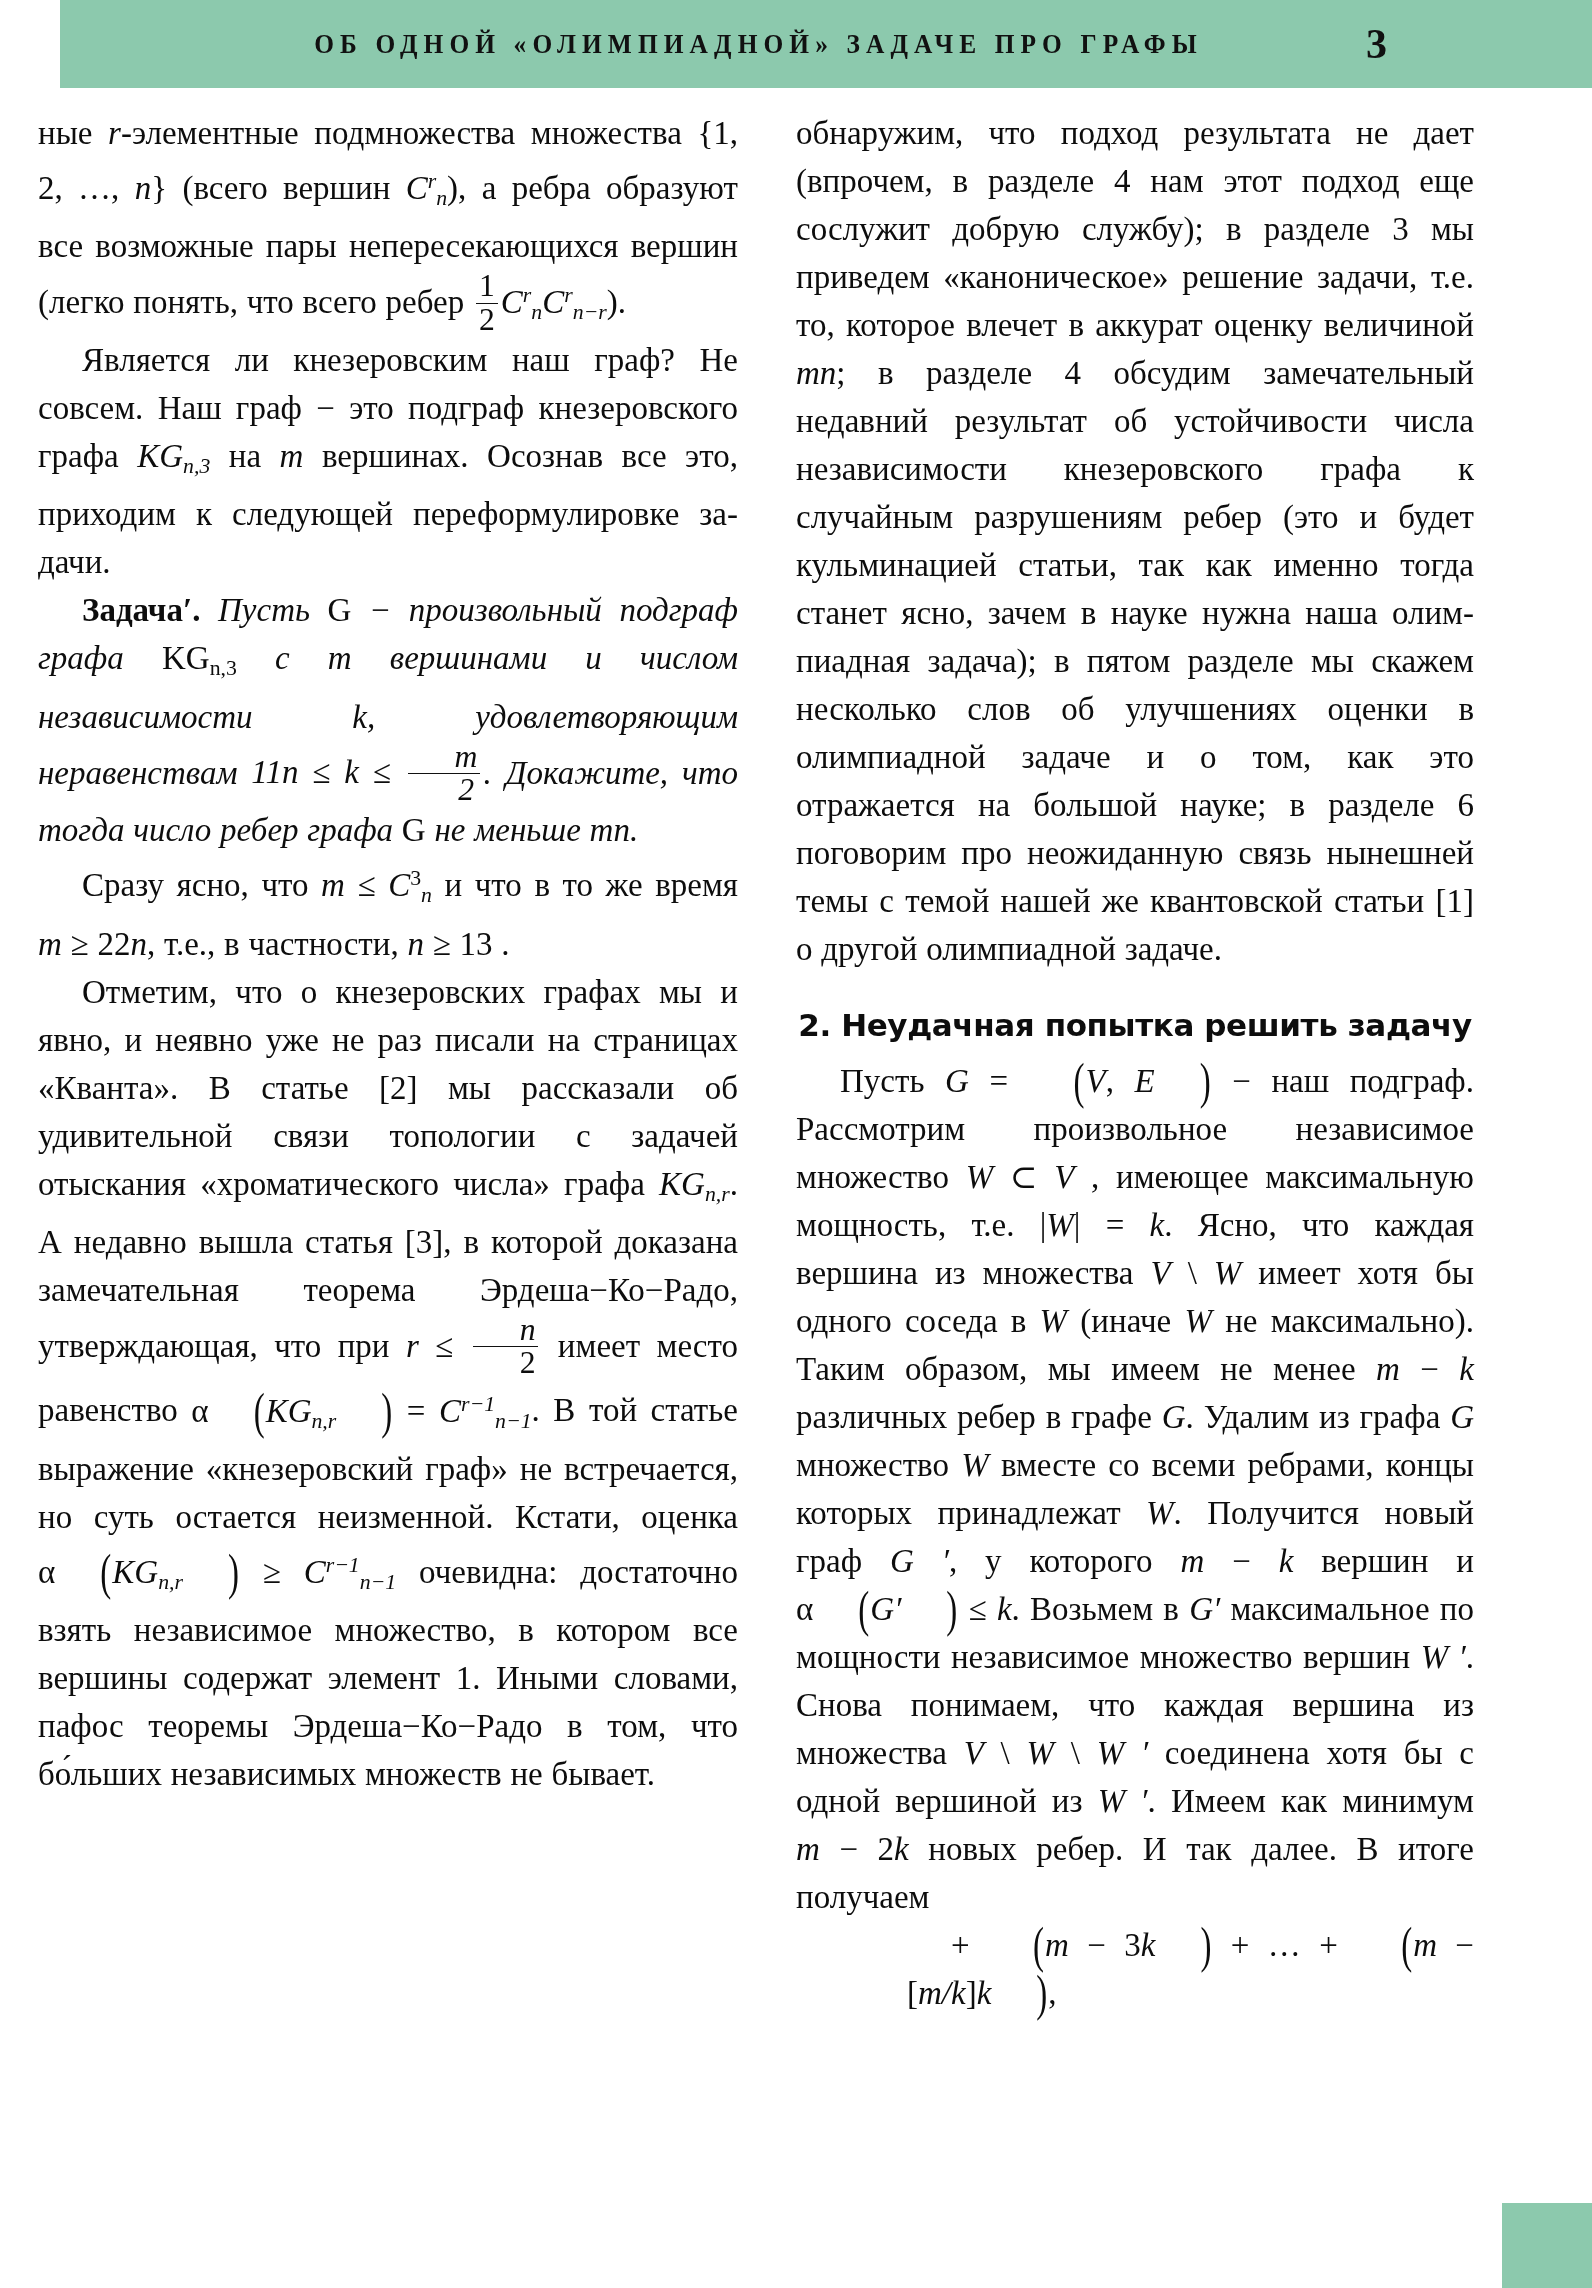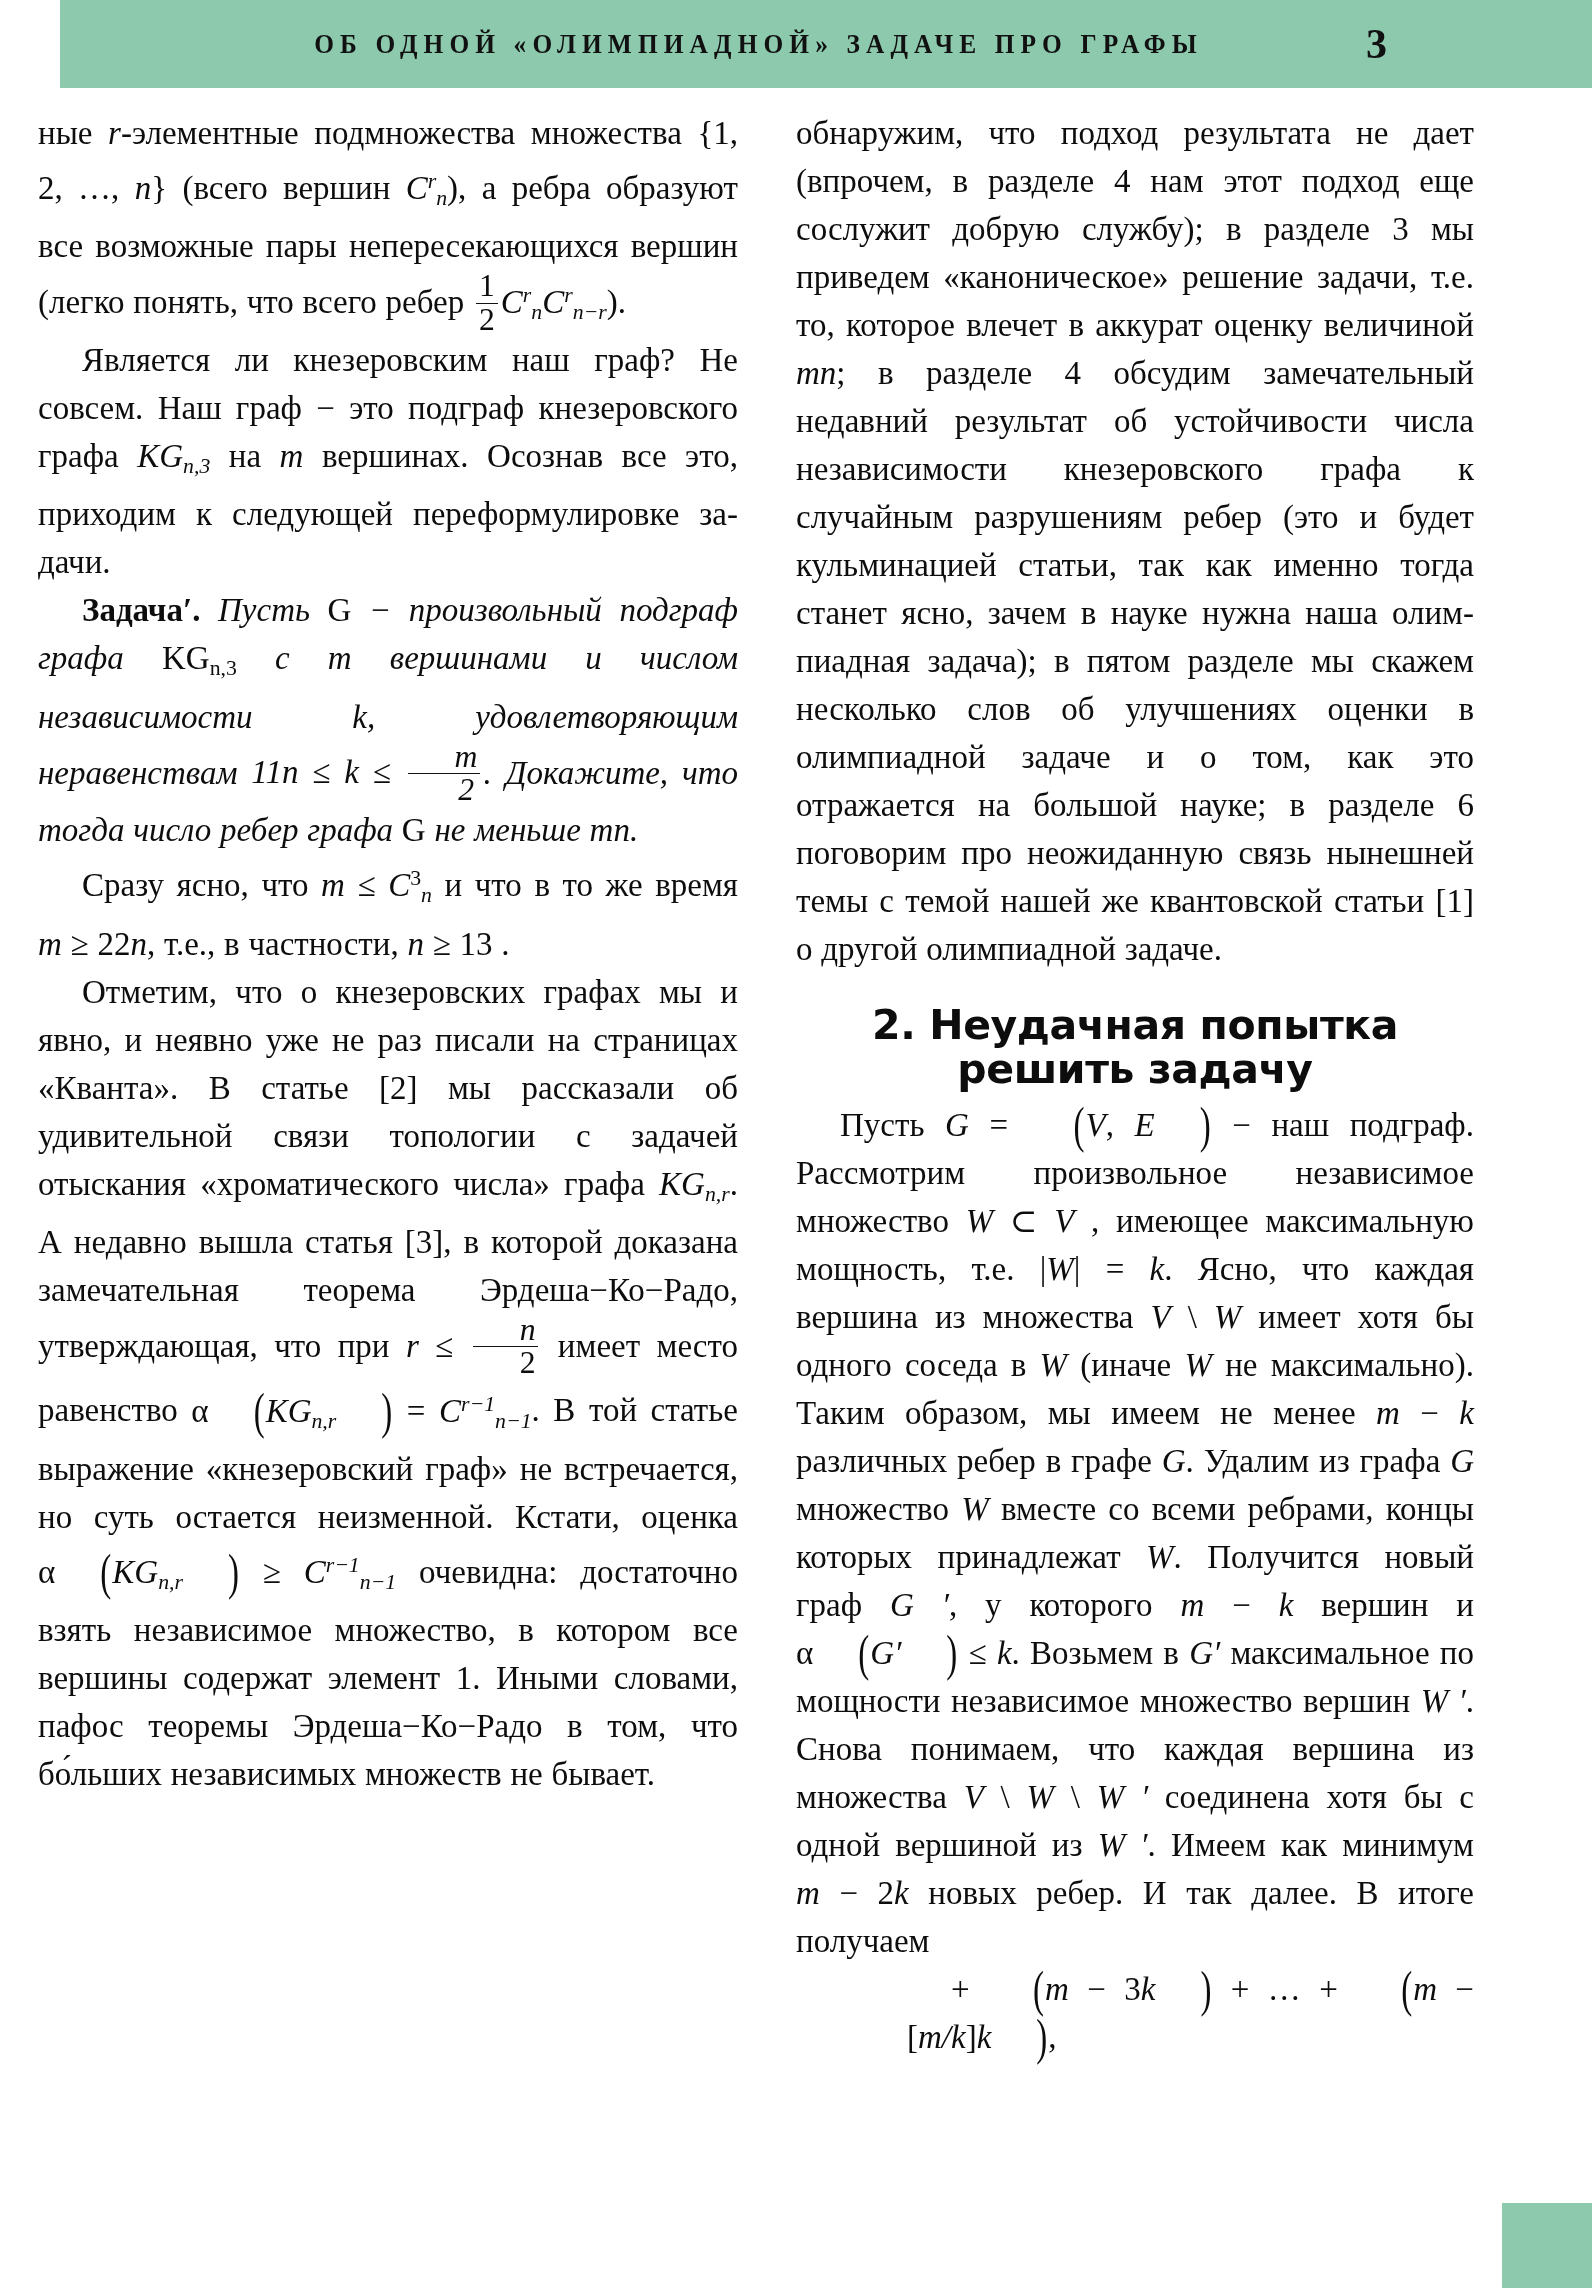--- a/index.html
+++ b/index.html
@@ -102,21 +102,21 @@
   p.body.cont { text-indent: 0; }
   p.italic {
     font-style: italic;
   }
   p.italic b { font-style: normal; }
 
   .sec-head {
     margin: 30px 0 10px 0;
     font-family: "DejaVu Sans", "Liberation Sans", sans-serif;
     font-weight: 700;
-    font-size: 41px;
+    font-size: 31px;
     line-height: 44px;
     text-align: center;
     letter-spacing: -0.4px;
   }
 
   
   .m  { font-style: italic; font-family: "Liberation Serif","DejaVu Serif",serif; }
   .mu { font-style: normal; font-family: "Liberation Serif","DejaVu Serif",serif; }
   .sub  { font-size: 0.66em; vertical-align: -0.28em; font-style: italic; }
   .sup  { font-size: 0.66em; vertical-align: 0.52em; font-style: italic; }

